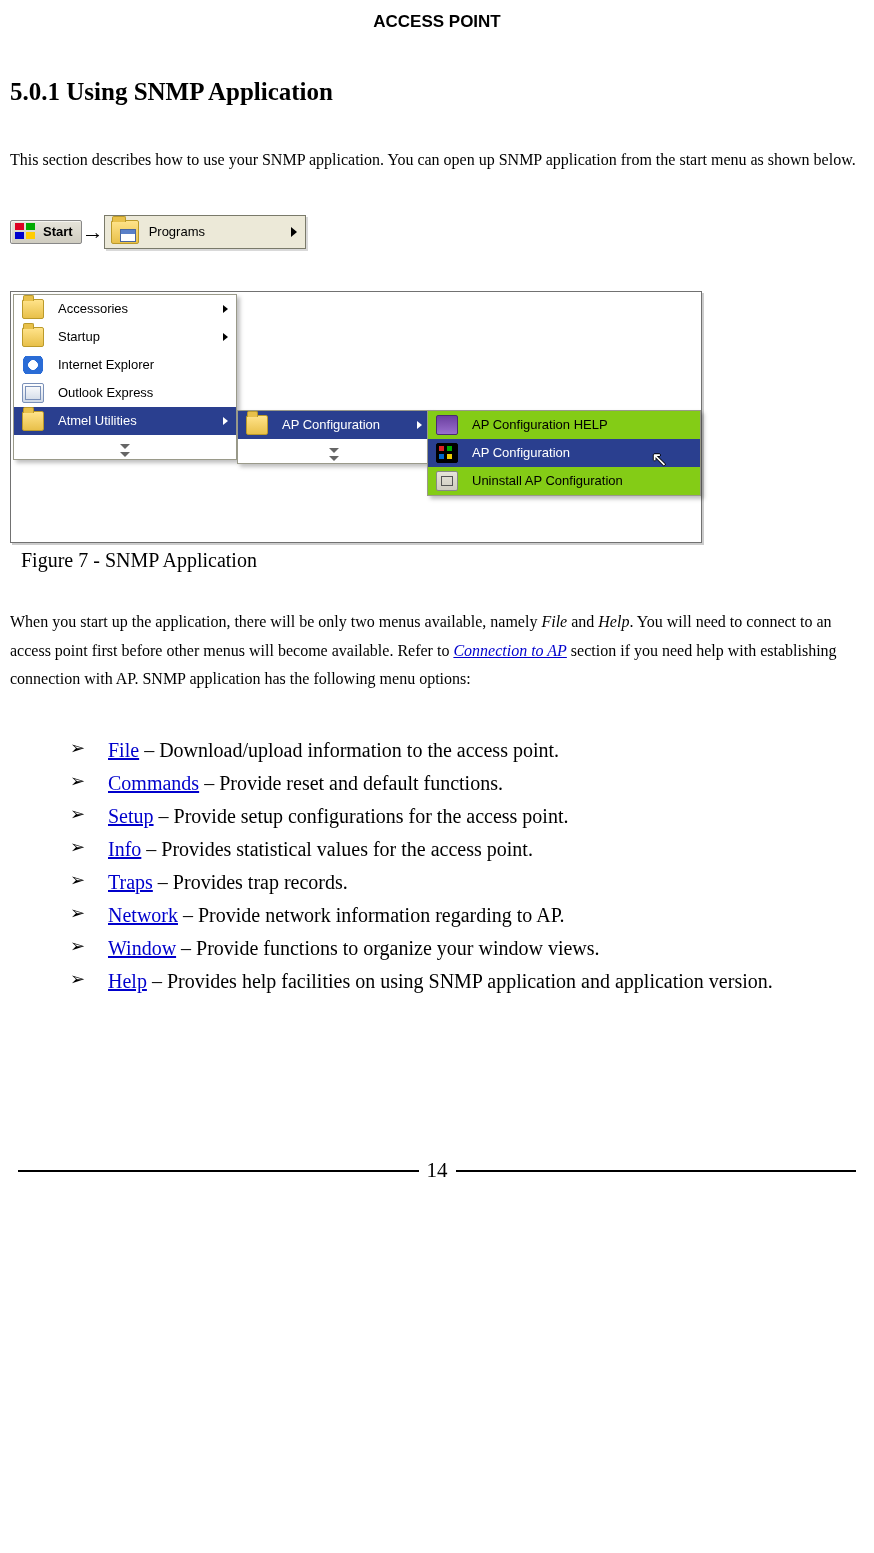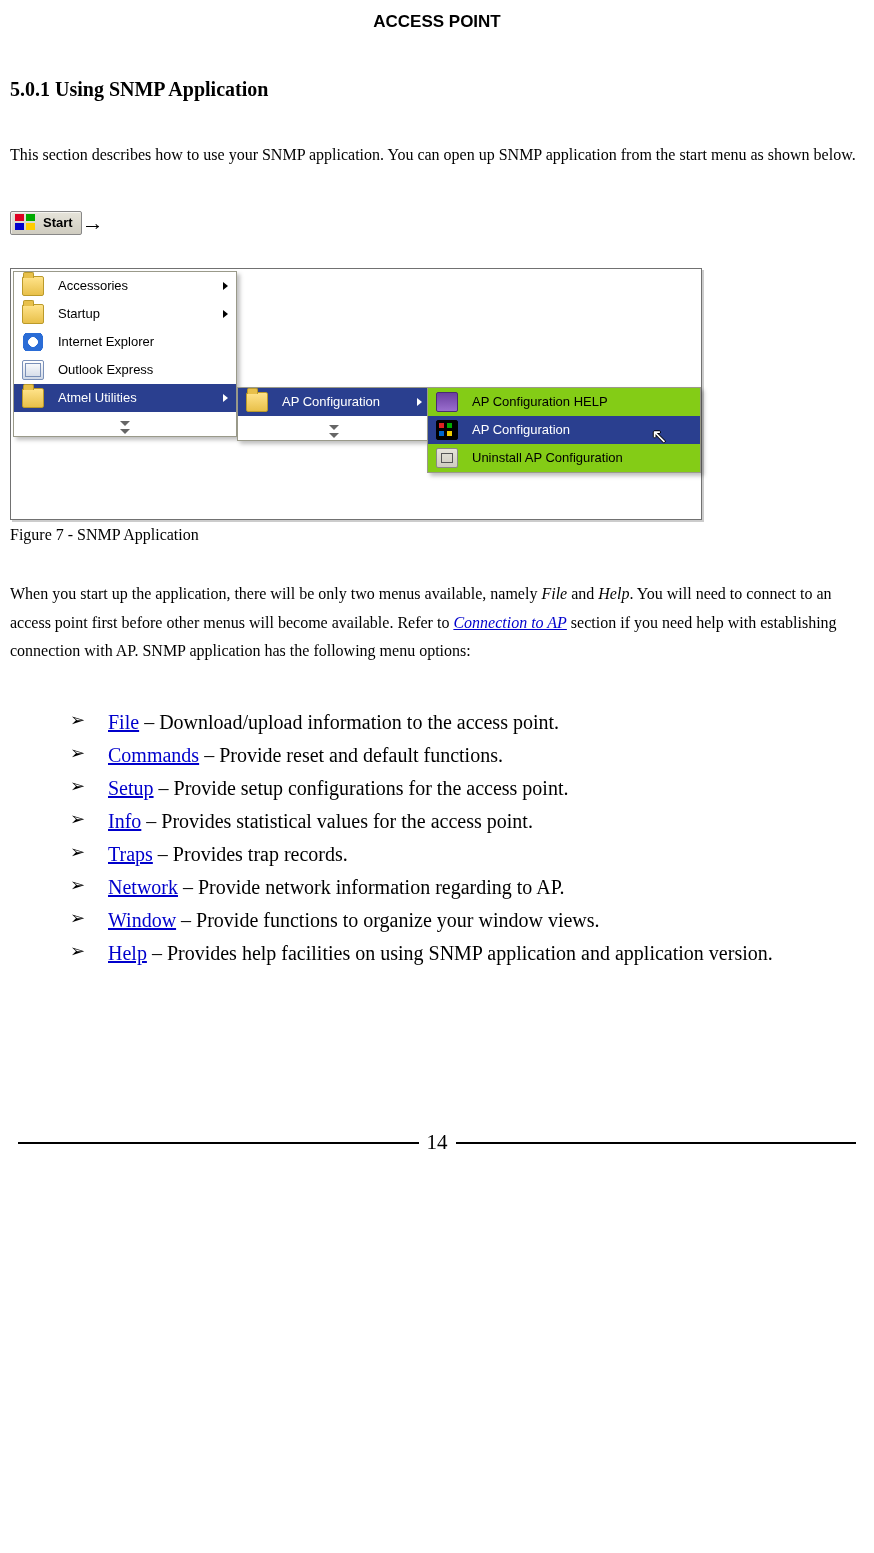--- a/index.html
+++ b/index.html
@@ -18,21 +18,21 @@
     text-align: center;
     font-family: Arial, Helvetica, sans-serif;
     font-weight: bold;
     font-size: 17px;
     margin-top: 0;
     padding-top: 4px;
   }
   .section-heading {
     font-family: "Times New Roman", Times, serif;
     font-weight: bold;
-    font-size: 20px;
+    font-size: 25px;
     margin-top: 46px;
     margin-bottom: 40px;
   }
   .body-text {
     font-size: 16px;
     line-height: 1.8;
     margin-bottom: 40px;
   }
   .italic { font-style: italic; }
   .link {
@@ -40,21 +40,21 @@
     text-decoration: underline;
   }
   .link-italic {
     color: #0000cc;
     text-decoration: underline;
     font-style: italic;
   }
   .start-row {
     display: flex;
     align-items: center;
-    margin-bottom: 32px;
+    margin-bottom: 42px;
   }
   .start-btn {
     display: inline-flex;
     align-items: center;
     background: linear-gradient(#e6e4da,#cfccc0);
     border: 1px solid #888;
     border-radius: 2px;
     padding: 2px 8px 2px 4px;
     font-family: Tahoma, Arial, sans-serif;
     font-size: 13px;
@@ -195,22 +195,23 @@
   .pointer-cursor {
     position:absolute;
     left:640px; top:155px;
     font-size:20px;
     color:#fff;
     text-shadow: 1px 0 0 #000, -1px 0 0 #000, 0 1px 0 #000, 0 -1px 0 #000;
     pointer-events:none;
   }
 
   .caption {
-    font-size: 16px;
+    font-size: 20px;
     margin-bottom: 36px;
+    margin-left: 11px;
   }
   .bullets { margin:0; padding:0; list-style:none; }
   .bullets li {
     font-size:20px;
     line-height:1.65;
     padding-left: 98px;
     position:relative;
   }
   .bullets li::before{
     content:"➢";
@@ -234,20 +235,25 @@
   <div class="section-heading">5.0.1 Using SNMP Application</div>
 
   <div class="body-text">This section describes how to use your SNMP application. You can open up SNMP application from the start menu as shown below.</div>
 
   <div class="start-row">
     <span class="start-btn">
       <span class="win-logo"></span>
       <span>Start</span>
     </span>
     <span class="arrow-sym">→</span>
+    <span class="programs-box">
+      <span class="prog-icon"></span>
+      <span>Programs</span>
+      <span class="tri-right"></span>
+    </span>
   </div>
 
   <div class="menu-shot">
     <div class="menu-shot-inner">
 
       <div class="menu-col col1">
         <div class="mitem">
           <span class="ic-slot">
               <span class="ic ic-folder"></span>
             </span>

